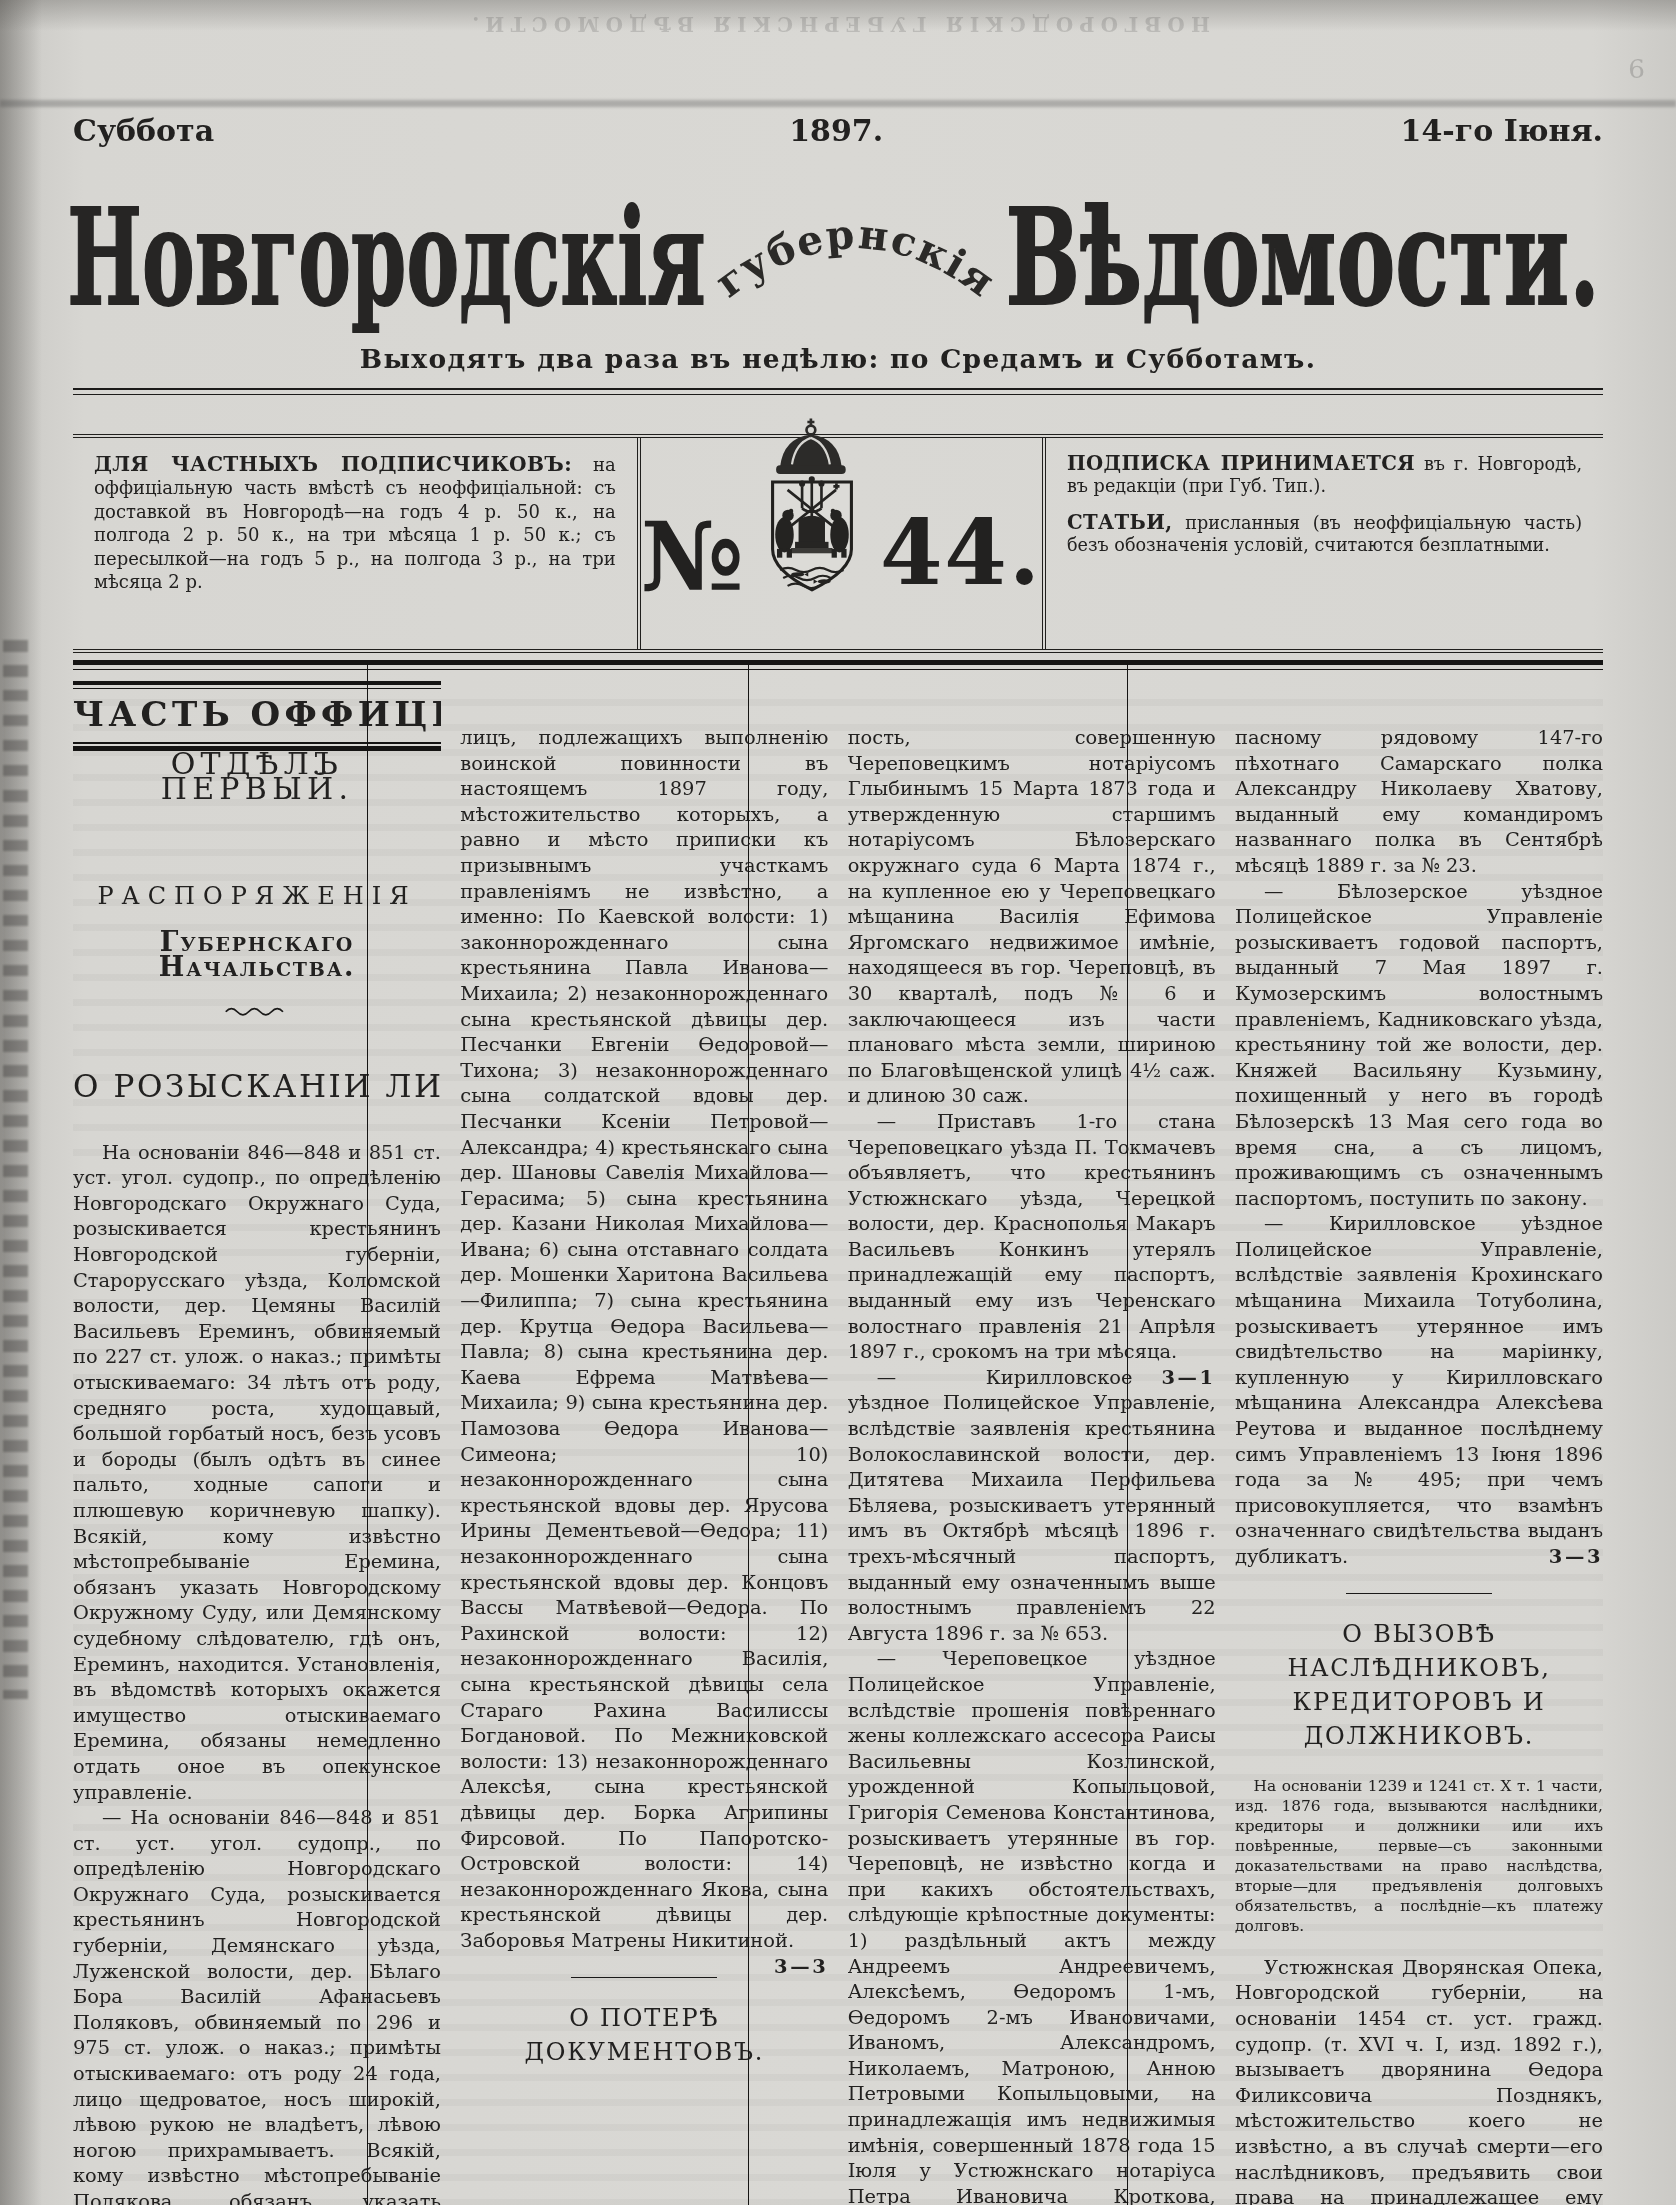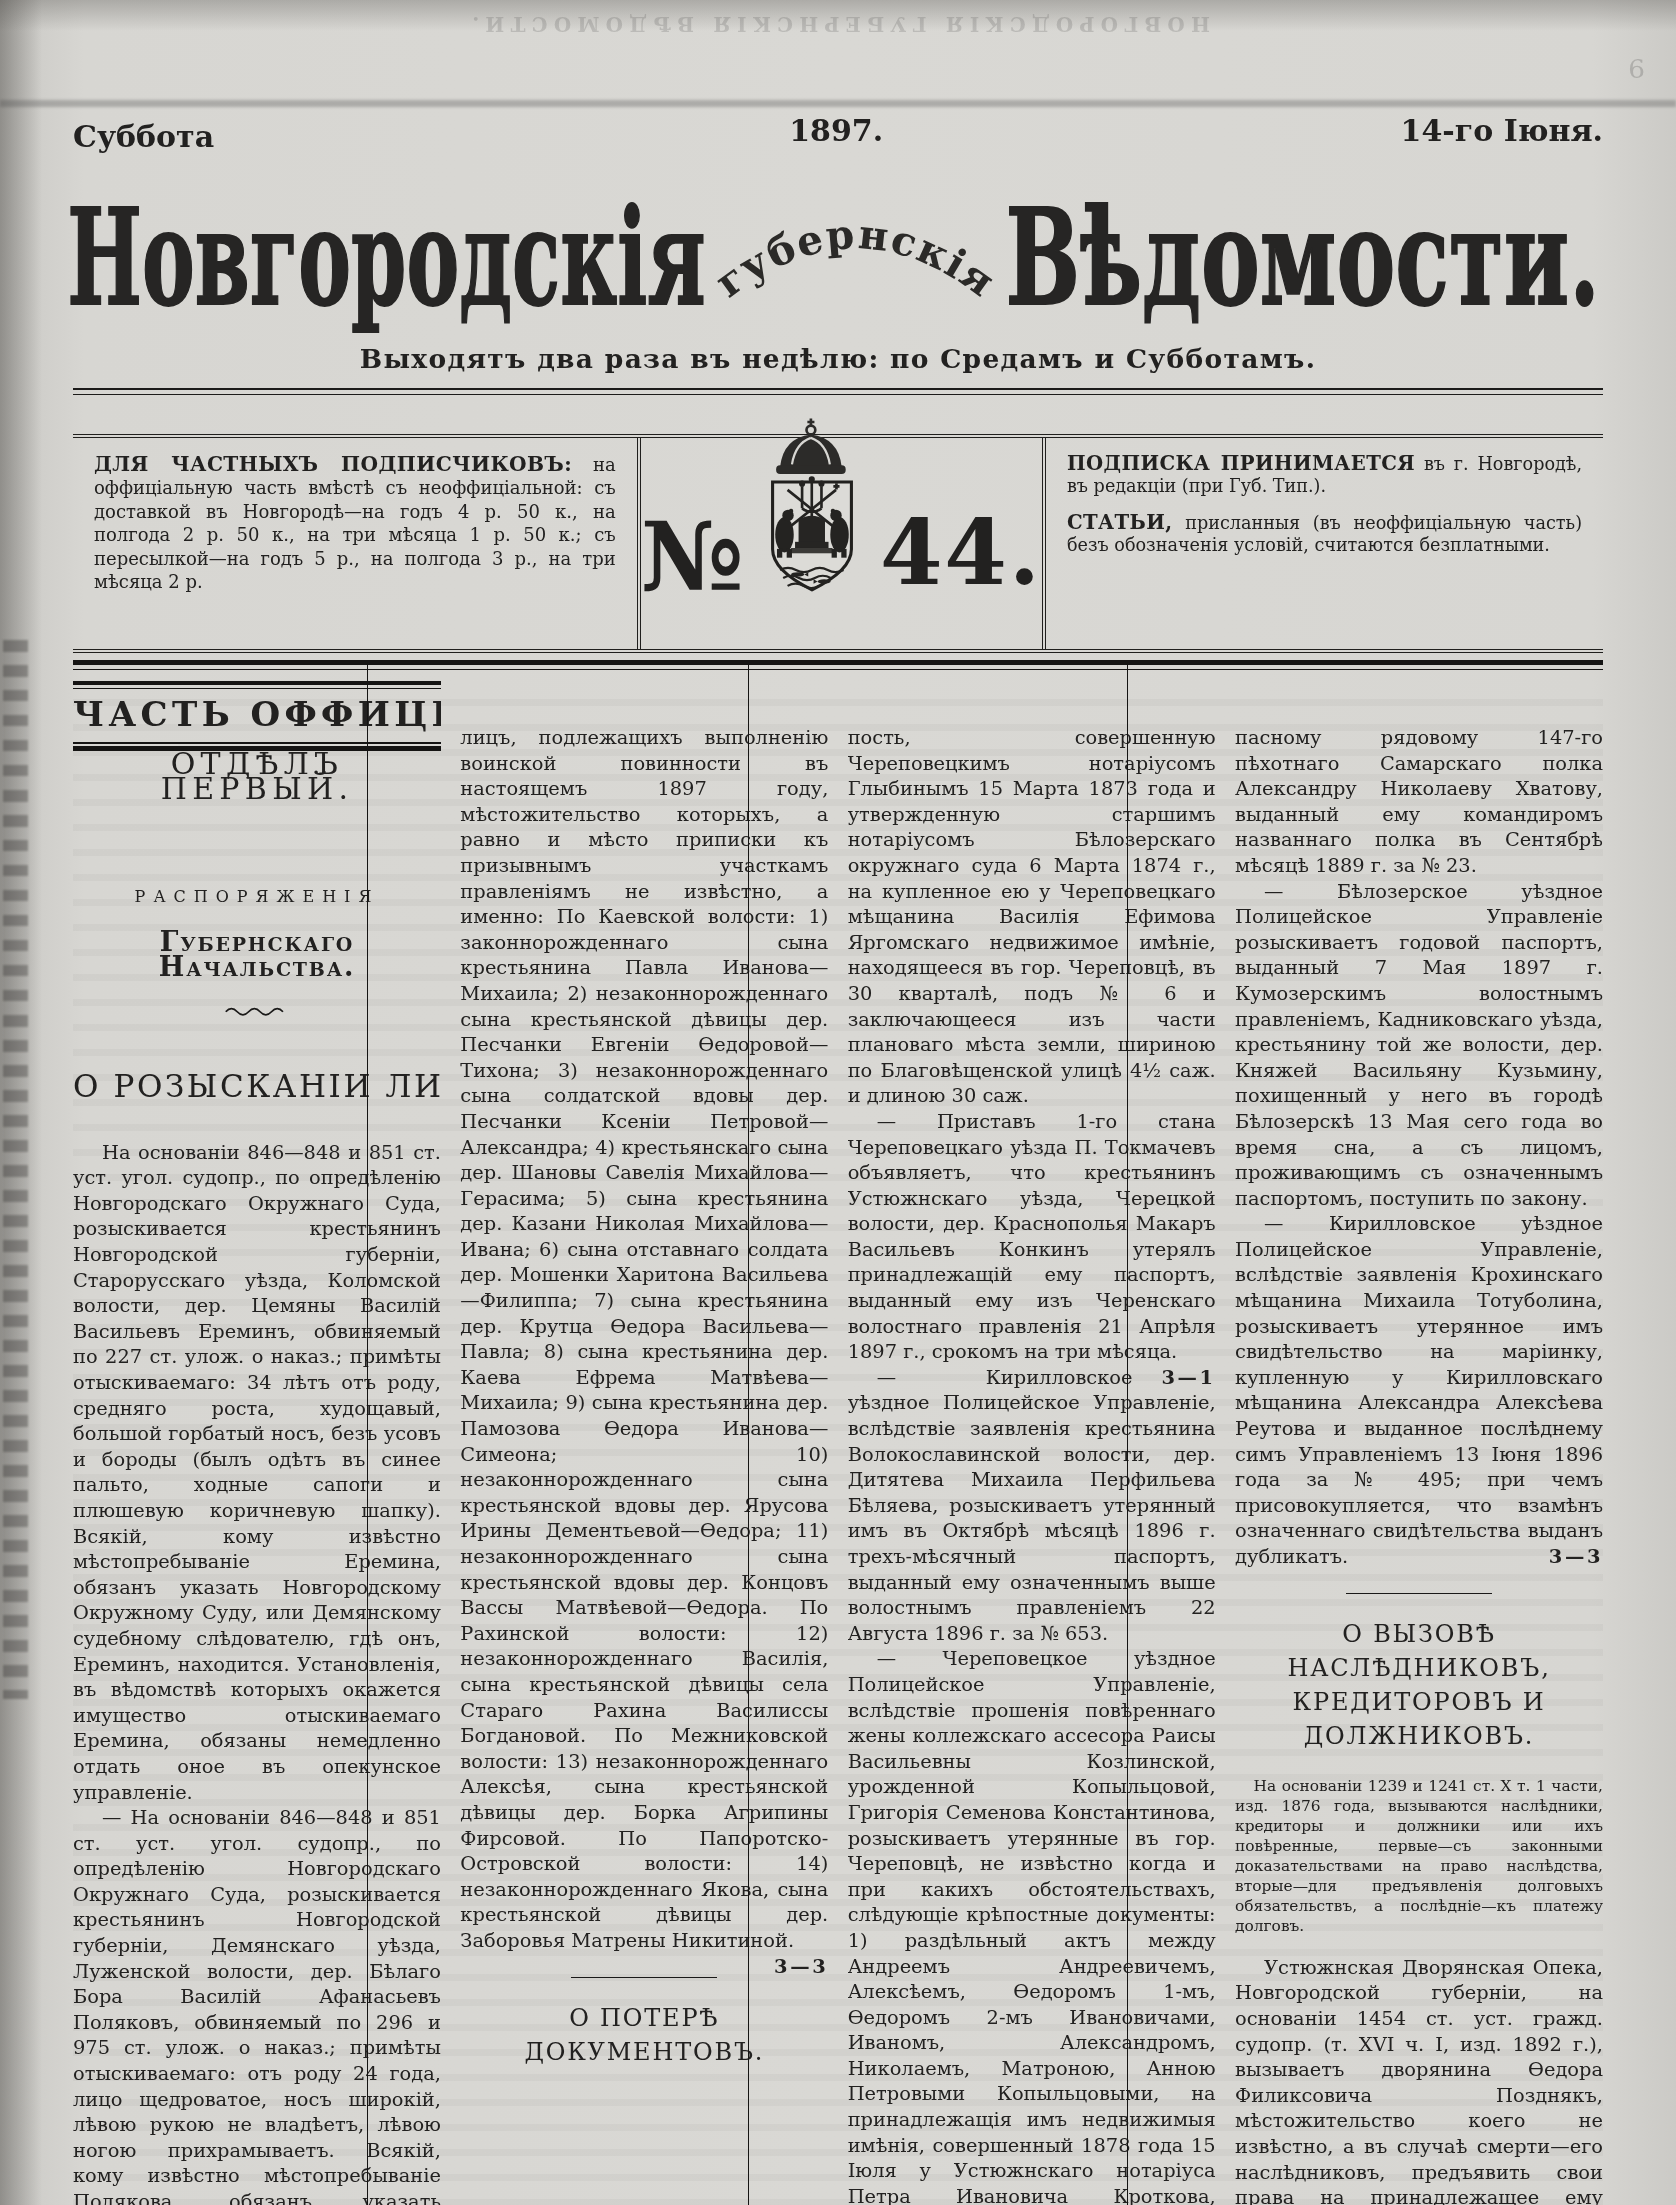--- a/index.html
+++ b/index.html
@@ -19,21 +19,21 @@
     transform:rotate(180deg);}
   .edge-smudge{position:absolute;left:2.6px;top:640px;width:25.6px;height:1059px;
     background:repeating-linear-gradient(180deg,rgba(35,34,32,.34) 0 11.5px,rgba(35,34,32,.04) 11.5px 25px);
     filter:blur(1.3px);}
 
   .scan-band{position:absolute;left:0;top:100px;width:100%;height:7px;
     background:rgba(70,70,68,.30);filter:blur(1.8px);}
 
   
   .dateline{position:absolute;left:73px;right:73px;top:113px;height:40px;font-weight:700;font-size:30px;}
-  .dateline .dl-left{position:absolute;left:0;margin-top:6px;}
+  .dateline .dl-left{position:absolute;left:0;}
   .dateline .dl-center{position:absolute;left:50%;transform:translateX(-52%);}
   .dateline .dl-right{position:absolute;right:0;}
 
   .title-svg{position:absolute;left:53px;top:159px;}
   .subtitle{position:absolute;left:73px;right:73px;top:343px;text-align:center;
     font-size:26.5px;font-weight:700;letter-spacing:1.3px;}
 
   .double-rule{position:absolute;left:73px;right:73px;height:4px;
     border-top:2.2px solid #1c1b1a;border-bottom:0.9px solid #1c1b1a;}
   .dr-subtitle{top:388px;}
@@ -63,21 +63,21 @@
   .vr1{left:367px;} .vr2{left:748px;} .vr3{left:1127px;}
 
   .boxhead .hrule{width:100%;}
   .hrule.heavy{height:4.4px;background:#151413;margin-bottom:2.6px;}
   .hrule.thin{height:1.3px;background:#151413;}
   .hrule.thin2{height:1.3px;background:#151413;margin-top:8px;}
   .hrule.heavy2{height:4.4px;background:#151413;margin-top:2.6px;}
   .bh-text{font-size:34px;font-weight:700;letter-spacing:4.4px;text-align:center;padding:13.2px 0 6.2px;white-space:nowrap;}
 
   .h1{font-size:30px;letter-spacing:5.3px;text-align:center;}
-  .h2{margin-top:82px;font-size:16px;letter-spacing:8px;text-align:center;}
+  .h2{margin-top:82px;font-size:24px;letter-spacing:8px;text-align:center;}
   .h2b{margin-top:19.4px;font-size:27px;text-align:center;font-variant:small-caps;font-weight:700;letter-spacing:1.8px;}
   .h3{margin-top:66px;font-size:31px;letter-spacing:2.6px;text-align:center;margin-bottom:40px;white-space:nowrap;}
   .h3sec{font-size:24px;letter-spacing:1.8px;text-align:center;line-height:34px;margin:19.4px 0 23px;}
   .wavy{margin:17.6px auto 0;width:66px;height:10.6px;text-align:center;}
   .para{margin:0;text-indent:29px;}
   .para.noind{text-indent:0;}
   .intro{font-size:15.4px;line-height:20px;text-align:justify;text-indent:18.5px;margin:0 0 18.5px 0;}
   .mark{float:right;font-weight:700;letter-spacing:2.6px;}
   .hr-short{width:146px;height:1.8px;background:#1a1918;margin:23px auto;}
 </style>

